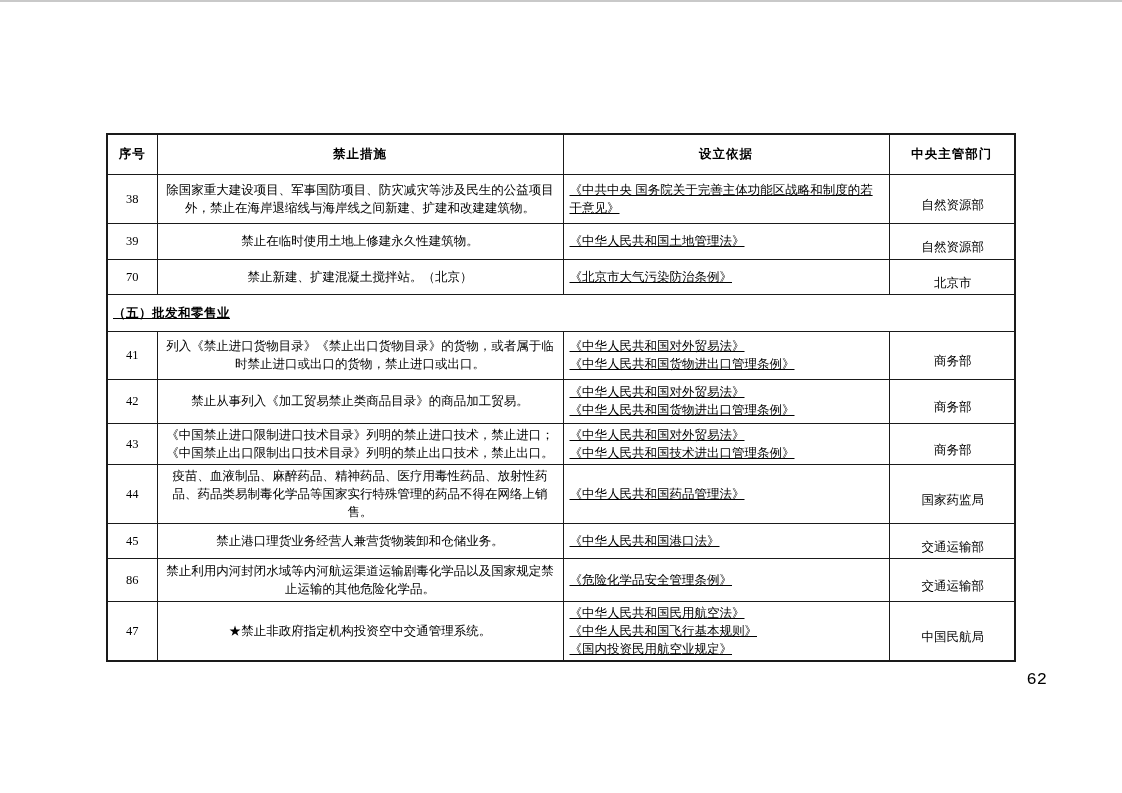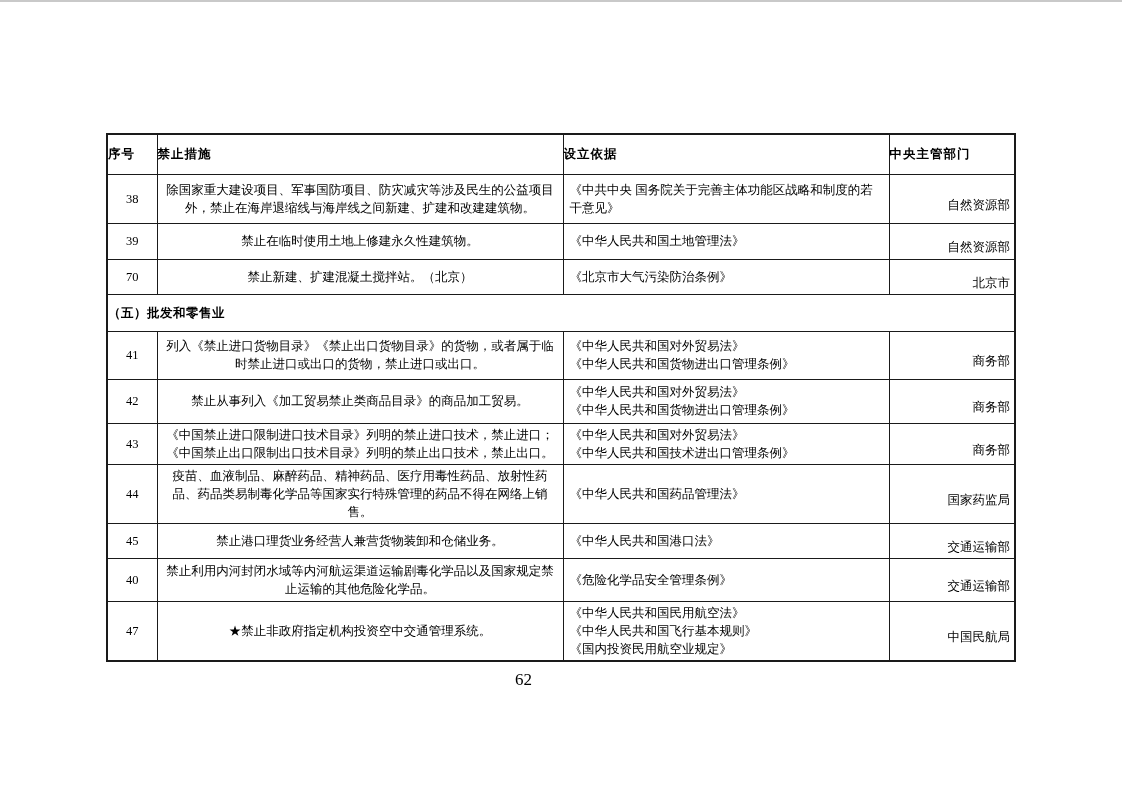--- a/index.html
+++ b/index.html
@@ -34,45 +34,48 @@
   table.doc-table td, table.doc-table th {
     border: 1px solid #1a1a1a;
     vertical-align: middle;
     font-size: 12.5px;
     line-height: 18px;
     word-break: break-all;
   }
   th.col-head {
     font-weight: bold;
     font-size: 14.5px;
-    text-align: left;
+    text-align: center;
     letter-spacing: 1px;
   }
   td.cell-no {
     text-align: center;
     font-size: 12px;
     margin-left: 45px;
   }
   td.cell-measure { padding: 2px 5px 2px 5px; text-align: center; }
-  td.cell-basis   { padding: 2px 5px 2px 6px; text-align: left; }
-  td.cell-dept    { padding: 14px 4px 2px 6px; text-align: right; }
+  td.cell-basis   { padding: 2px 5px 2px 6px; text-align: left; text-decoration: underline; }
+  td.cell-dept    { padding: 14px 4px 2px 6px; text-align: center; }
   td.cell-section {
     font-weight: bold;
     font-size: 15px;
+    padding-left: 5px;
     letter-spacing: 0.5px;
+    text-decoration: underline;
   }
   .basis-line { display: block; }
   .page-number {
     position: absolute;
     top: 670px;
     left: 0;
     width: 1047px; 
-    text-align: center;
+    text-align: right;
     font-size: 17px;
     color: #000000;
+    font-family: Liberation Mono, monospace;
   }
 </style>
 </head>
 <body>
 
 <div class="top-edge-line"></div>
 
 <div class="doc-table-wrap">
   <table class="doc-table">
     <colgroup>
@@ -163,21 +166,21 @@
       <tr style="height:35px">
         <td class="cell-no">45</td>
         <td class="cell-measure">禁止港口理货业务经营人兼营货物装卸和仓储业务。</td>
         <td class="cell-basis">
           <span class="basis-line">《中华人民共和国港口法》</span>
         </td>
         <td class="cell-dept">交通运输部</td>
       </tr>
 
       <tr style="height:43px">
-        <td class="cell-no">40</td>
+        <td class="cell-no">86</td>
         <td class="cell-measure">禁止利用内河封闭水域等内河航运渠道运输剧毒化学品以及国家规定禁止运输的其他危险化学品。</td>
         <td class="cell-basis">
           <span class="basis-line">《危险化学品安全管理条例》</span>
         </td>
         <td class="cell-dept">交通运输部</td>
       </tr>
 
       <tr style="height:49px">
         <td class="cell-no">47</td>
         <td class="cell-measure">★禁止非政府指定机构投资空中交通管理系统。</td>

